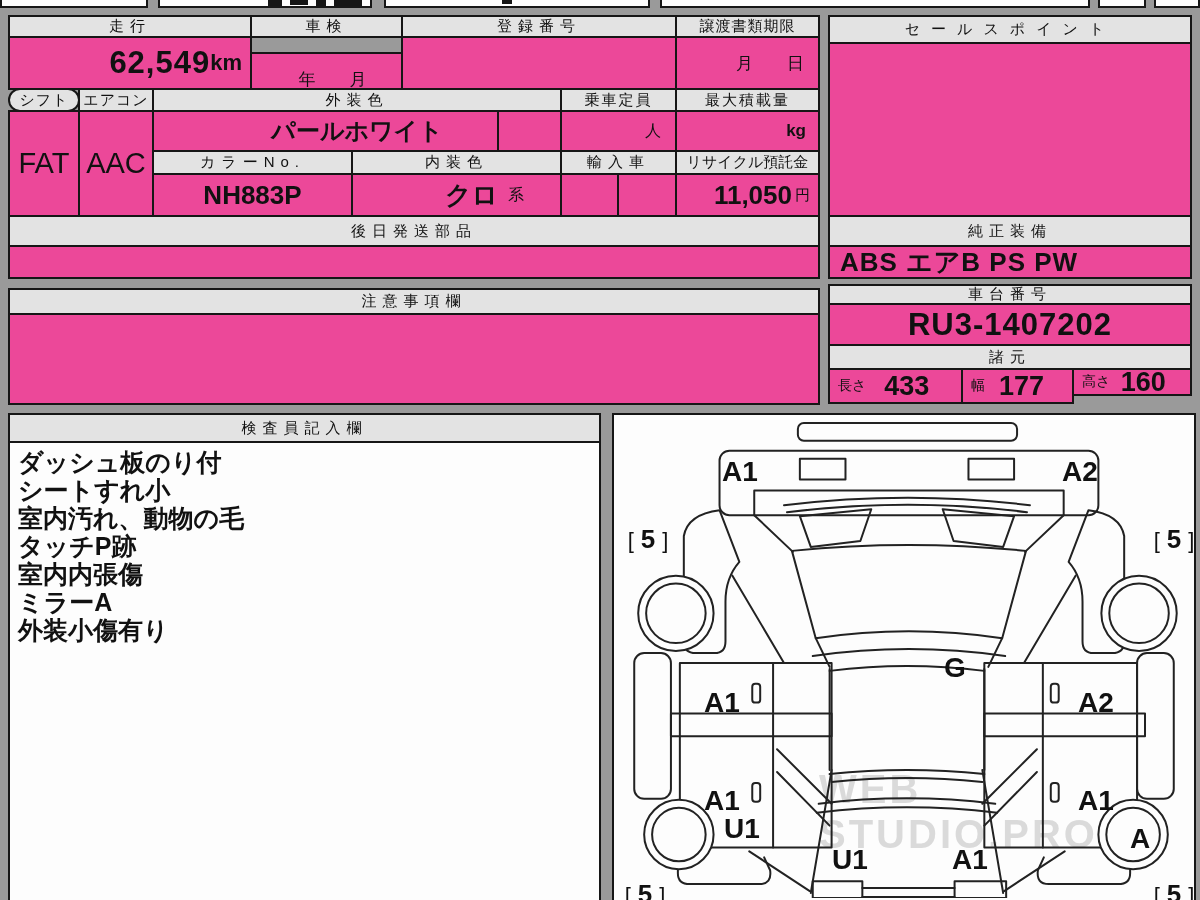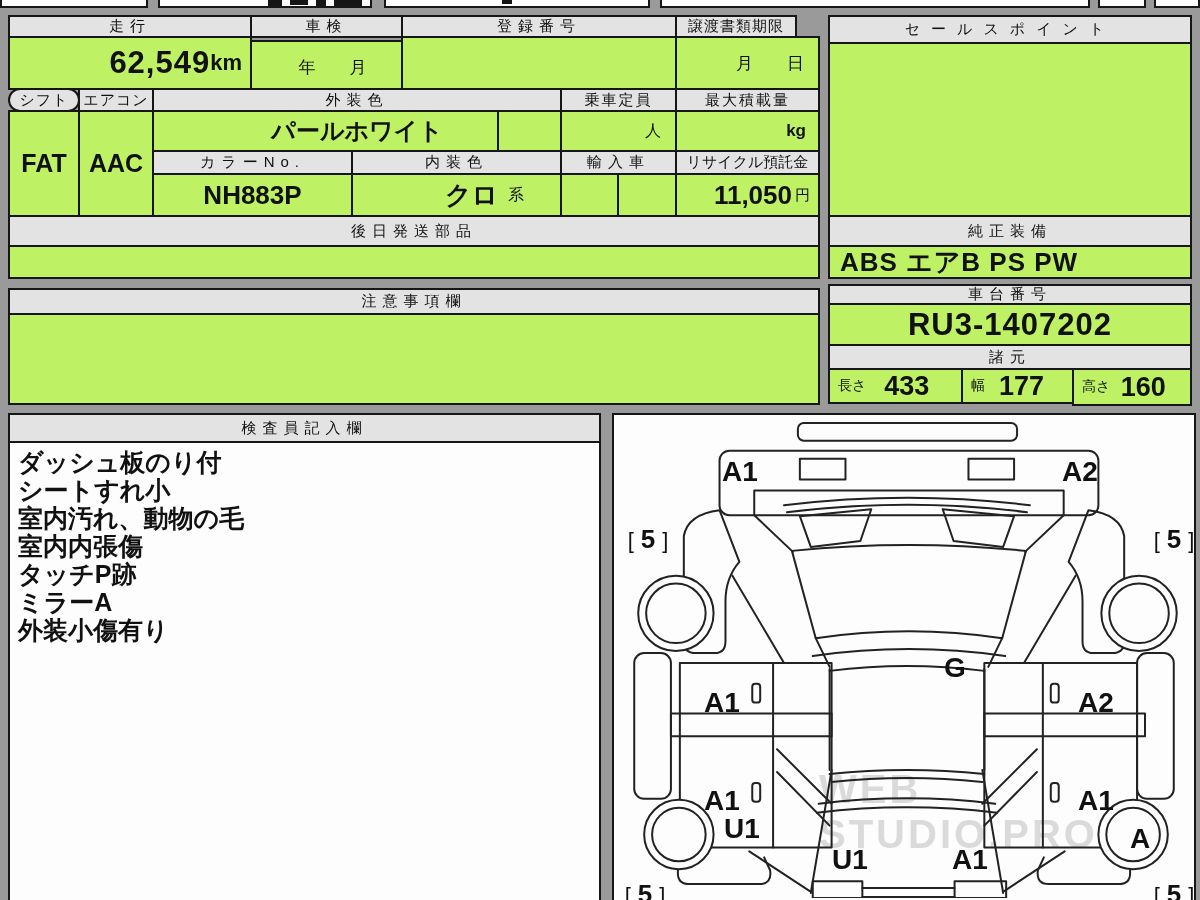--- a/index.html
+++ b/index.html
@@ -2,34 +2,34 @@
 <html><head>
 <meta charset="utf-8">
 <style>
   html,body{margin:0;padding:0;}
   body{
     width:1200px;height:900px;position:relative;overflow:hidden;
     background:#9a9a9a;
     font-family:"Liberation Sans","DejaVu Sans",sans-serif;
     color:#111;
   }
-  .cell{position:absolute;box-sizing:border-box;background:#bef264;border:2px solid #161616;}
+  .cell{position:absolute;box-sizing:border-box;background:#ec4899;border:2px solid #161616;}
   .hdr{background:#e3e3e3;display:flex;align-items:center;justify-content:center;
        font-size:15px;letter-spacing:6px;white-space:pre;color:#111;}
   .ls-wide{letter-spacing:11px;}
   .val{display:flex;align-items:center;}
   .c{justify-content:center}.r{justify-content:flex-end}.l{justify-content:flex-start}
   .v-big{font-size:31px;font-weight:bold;letter-spacing:1px;}
   .v-mid{font-size:26px;font-weight:bold;}
   .v-soft{font-size:17px;white-space:pre;}
   .u-km{font-size:22px;font-weight:bold;margin-left:0;}
   .u-small{font-size:16px;}
   .u-kg{font-size:17px;font-weight:bold;}
   .u-yen{font-size:15px;margin-left:3px;align-self:center;}
-  .fata{font-size:25px;font-weight:bold;}
+  .fata{font-size:29px;font-weight:normal;}
   .pearl{font-size:24px;font-weight:bold;}
   .chassis-v{font-size:31px;font-weight:bold;letter-spacing:1px;}
   .dim-label{font-size:14px;margin-left:8px;}
   .dim-num{font-size:27px;font-weight:bold;flex:1;text-align:center;margin-right:14px;}
   .equip{font-size:26px;font-weight:bold;padding-left:10px;letter-spacing:1px;}
   
   .topcell{position:absolute;top:0;height:8px;background:#fdfdfd;
            border:2px solid #161616;border-top:none;box-sizing:border-box;}
   .frag{position:absolute;background:#151515;}
   
@@ -65,27 +65,27 @@
   <div class="frag" style="left:268px;top:0;width:14px;height:6px;"></div>
   <div class="frag" style="left:290px;top:0;width:18px;height:5px;"></div>
   <div class="frag" style="left:316px;top:0;width:10px;height:6px;"></div>
   <div class="frag" style="left:334px;top:0;width:28px;height:6px;"></div>
   <div class="frag" style="left:502px;top:0;width:10px;height:4px;"></div>
 </div>
 
 <div class="cell hdr" style="left:8px;top:15px;width:244px;height:23px;">走行</div>
 <div class="cell hdr" style="left:250px;top:15px;width:153px;height:23px;">車検</div>
 <div class="cell hdr" style="left:401px;top:15px;width:276px;height:23px;">登録番号</div>
-<div class="cell hdr" style="left:675px;top:15px;width:122px;height:23px;letter-spacing:1px;font-family:Liberation Serif, serif;">譲渡書類期限</div>
+<div class="cell hdr" style="left:675px;top:15px;width:145px;height:23px;letter-spacing:1px;font-family:Liberation Serif, serif;">譲渡書類期限</div>
 
 <div class="cell val r" style="left:8px;top:36px;width:244px;height:54px;padding-right:8px;">
   <span class="v-big">62,549</span>
   <span class="u-km">km</span>
 </div>
-<div class="cell val c" style="left:250px;top:40px;width:153px;height:54px;padding-left:12px;">
+<div class="cell val c" style="left:250px;top:52px;width:153px;height:54px;padding-left:12px;">
   <span class="v-soft">年　　月</span>
 </div>
 <div class="cell" style="left:401px;top:36px;width:276px;height:54px;"></div>
 <div class="cell val r" style="left:675px;top:36px;width:145px;height:54px;padding-right:14px;">
   <span class="v-soft">月　　日</span>
 </div>
 
 <div class="cell hdr" style="left:8px;top:88px;width:72px;height:24px;letter-spacing:1px;border-radius:12px;">シフト</div>
 <div class="cell hdr" style="left:78px;top:88px;width:76px;height:24px;letter-spacing:1px;">エアコン</div>
 <div class="cell hdr" style="left:152px;top:88px;width:410px;height:24px;">外装色</div>
@@ -147,33 +147,33 @@
 </div>
 <div class="cell hdr" style="left:828px;top:344px;width:364px;height:26px;">諸元</div>
 <div class="cell val" style="left:828px;top:368px;width:135px;height:36px;">
   <span class="dim-label">長さ</span>
   <span class="dim-num">433</span>
 </div>
 <div class="cell val" style="left:961px;top:368px;width:113px;height:36px;">
   <span class="dim-label">幅</span>
   <span class="dim-num">177</span>
 </div>
-<div class="cell val" style="left:1072px;top:368px;width:120px;height:38px;">
+<div class="cell val" style="left:1072px;top:368px;width:120px;height:28px;">
   <span class="dim-label">高さ</span>
   <span class="dim-num">160</span>
 </div>
 
 <div class="bigbox" style="left:8px;top:413px;width:593px;height:487px;">
   <div class="notes-hdr">検査員記入欄</div>
   <div class="notes-list">
       <div class="note-line">ダッシュ板のり付</div>
       <div class="note-line">シートすれ小</div>
       <div class="note-line">室内汚れ、動物の毛</div>
+      <div class="note-line">タッチP跡</div>
       <div class="note-line">室内内張傷</div>
-      <div class="note-line">タッチP跡</div>
       <div class="note-line">ミラーA</div>
       <div class="note-line">外装小傷有り</div>
     </div>
 </div>
 
 <div class="bigbox" style="left:612px;top:413px;width:584px;height:487px;">
   <div class="diagram-wrap">
     <div class="watermark">WEB STUDIO.PRO</div>
     <svg width="580" height="483" viewBox="0 0 584 487">
       <g fill="none" stroke="#222" stroke-width="2" stroke-linejoin="round" stroke-linecap="round">

